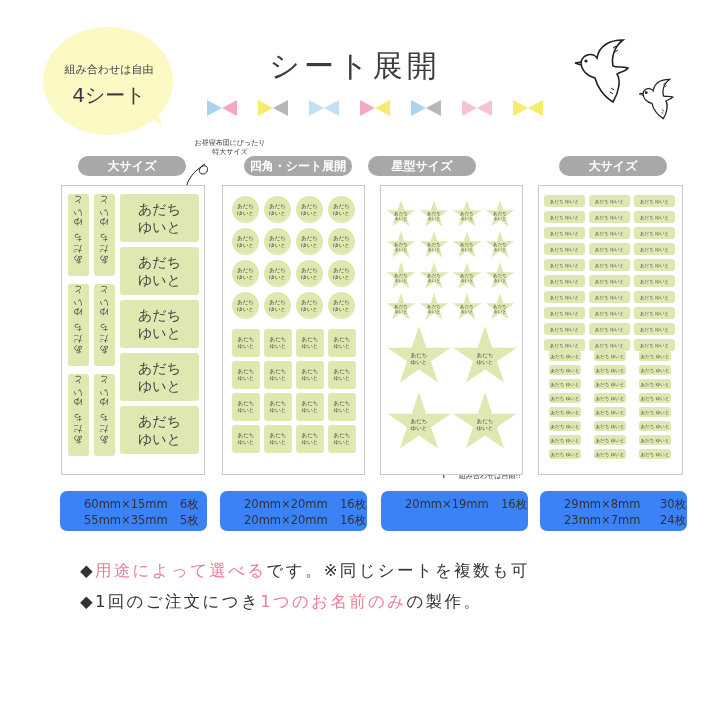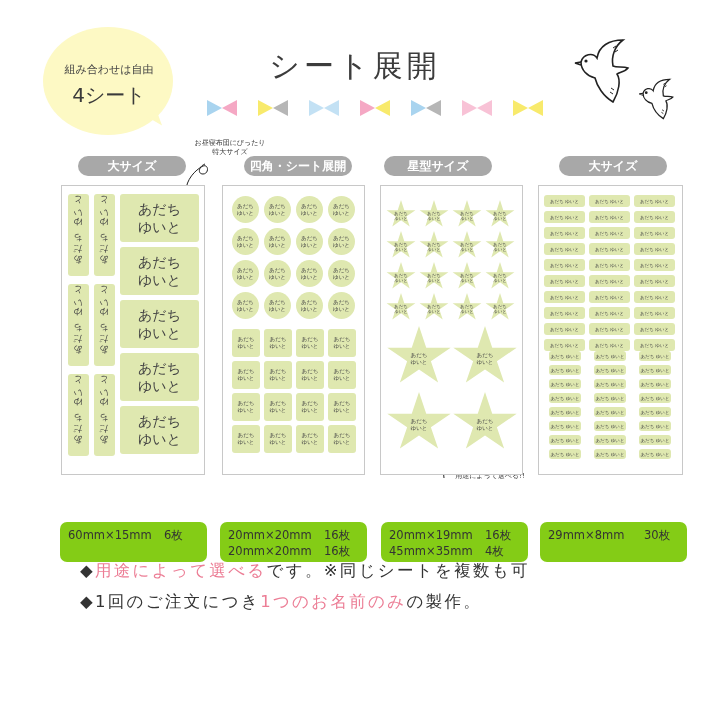--- a/index.html
+++ b/index.html
@@ -39,21 +39,21 @@
   .vert-strip { writing-mode: vertical-rl; font-size: 9px; letter-spacing: 1px; transform: rotate(180deg); }
   .big-label { font-size: 14px; line-height: 18px; }
   .tiny { font-size: 5.5px; line-height: 7px; }
   .mini { font-size: 4.5px; }
   .circle { border-radius: 50%; }
 
   .star { position: absolute; background: #dfe8b0; clip-path: polygon(50% 0%, 61% 35%, 98% 35%, 68% 57%, 79% 91%, 50% 70%, 21% 91%, 32% 57%, 2% 35%, 39% 35%); display: flex; align-items: center; justify-content: center; text-align: center; color: #444; }
   .star span { margin-top: 3px; }
 
   
-  .spec { position: absolute; top: 491px; width: 147px; height: 40px; background: #84cc16; border-radius: 7px; font-size: 11.5px; color: #333; padding: 5px 0 0 8px; line-height: 16px; margin-top: 31px; }
+  .spec { position: absolute; top: 491px; width: 147px; height: 40px; background: #3b82f6; border-radius: 7px; font-size: 11.5px; color: #333; padding: 5px 0 0 24px; line-height: 16px; }
   .spec-row { display: flex; }
   .spec-row .dim { width: 90px; }
   .spec-row .cnt { padding-left: 6px; }
 
   
   .notes { position: absolute; left: 80px; top: 556px; width: 620px; }
   .notes li { list-style: none; font-size: 16.5px; letter-spacing: 2.3px; line-height: 30.5px; color: #333; white-space: nowrap; }
   .notes .pink { color: #ec7d95; }
 </style>
 </head>
@@ -105,29 +105,29 @@
 </svg>
 <svg class="bird" style="left:638px;top:76px" width="38" height="46" viewBox="0 0 60 70">
   <path d="M8 26 C 10 18, 20 16, 24 22 C 26 10, 36 4, 50 4 C 42 10, 38 20, 40 30 C 44 32, 50 30, 55 32 C 52 36, 46 36, 44 38 C 48 44, 46 56, 40 66 C 30 60, 24 50, 22 42 C 14 40, 8 34, 8 26 Z" fill="#fff" stroke="#222" stroke-width="2"></path>
   <path d="M8 26 L 2 27 L 8 29" fill="none" stroke="#222" stroke-width="1.8"></path>
   <circle cx="13" cy="25" r="2.2" fill="#222"></circle>
   <path d="M40 12 l3 -2 M42 16 l3 -2 M38 52 l3 2 M37 56 l3 2" stroke="#222" stroke-width="1.4"></path>
 </svg>
 
 <div class="pill" style="left:78px">大サイズ</div>
 <div class="pill" style="left:244px">四角・シート展開</div>
-<div class="pill" style="left:384px">星型サイズ</div>
+<div class="pill" style="left:368px">星型サイズ</div>
 <div class="pill" style="left:559px">大サイズ</div>
 
 <div class="note" style="left:185px;top:139px;width:90px;white-space:pre-line">お昼寝布団にぴったり
 特大サイズ</div>
 <svg style="position:absolute;left:183px;top:160px" width="30" height="32" viewBox="0 0 30 32">
   <path d="M3 31 C 3 20, 12 10, 20 6 C 26 4, 26 14, 20 14 C 14 14, 16 6, 22 4" fill="none" stroke="#222" stroke-width="1"></path>
 </svg>
-<div class="note" style="left:450px;top:472px;width:80px">用途によって選べる!!</div>
+<div class="note" style="left:450px;top:472px;width:80px">組み合わせは自由!!</div>
 <svg style="position:absolute;left:440px;top:440px" width="30" height="40" viewBox="0 0 30 40">
   <path d="M4 38 C 2 28, 8 16, 20 12 C 28 10, 26 22, 20 20 C 14 18, 18 8, 24 6" fill="none" stroke="#222" stroke-width="1"></path>
 </svg>
 
 <div class="sheet" style="left:61px;width:144px" id="sheet-large">
     <div class="sticker" style="left:6px;top:8px;width:21px;height:82px">
       <span class="vert-strip">あだち ゆいと</span>
     </div>
     <div class="sticker" style="left:6px;top:98px;width:21px;height:82px">
       <span class="vert-strip">あだち ゆいと</span>
@@ -321,44 +321,48 @@
     <div class="sticker mini" style="left:10px;top:263px;width:32px;height:10px">あだち ゆいと</div>
     <div class="sticker mini" style="left:55px;top:263px;width:32px;height:10px">あだち ゆいと</div>
     <div class="sticker mini" style="left:100px;top:263px;width:32px;height:10px">あだち ゆいと</div>
   </div>
 
 <div class="spec" style="left:60px">
   <div class="spec-row">
       <span class="dim">60mm×15mm</span>
       <span class="cnt">6枚</span>
     </div>
+  <div class="spec-row">
+      <span class="dim">55mm×35mm</span>
+      <span class="cnt">5枚</span>
+    </div>
 </div>
 <div class="spec" style="left:220px">
   <div class="spec-row">
       <span class="dim">20mm×20mm</span>
       <span class="cnt">16枚</span>
     </div>
   <div class="spec-row">
       <span class="dim">20mm×20mm</span>
       <span class="cnt">16枚</span>
     </div>
 </div>
 <div class="spec" style="left:381px">
   <div class="spec-row">
       <span class="dim">20mm×19mm</span>
       <span class="cnt">16枚</span>
     </div>
-  <div class="spec-row">
-      <span class="dim">45mm×35mm</span>
-      <span class="cnt">4枚</span>
-    </div>
 </div>
 <div class="spec" style="left:540px">
   <div class="spec-row">
       <span class="dim">29mm×8mm</span>
       <span class="cnt">30枚</span>
+    </div>
+  <div class="spec-row">
+      <span class="dim">23mm×7mm</span>
+      <span class="cnt">24枚</span>
     </div>
 </div>
 
 <ul class="notes" id="notes">
     <li><span>◆</span><span class="pink">用途によって選べる</span><span>です。※同じシートを複数も可</span></li>
     <li><span>◆1回のご注文につき</span><span class="pink">1つのお名前のみ</span><span>の製作。</span></li>
   </ul>
 
 </body></html>

